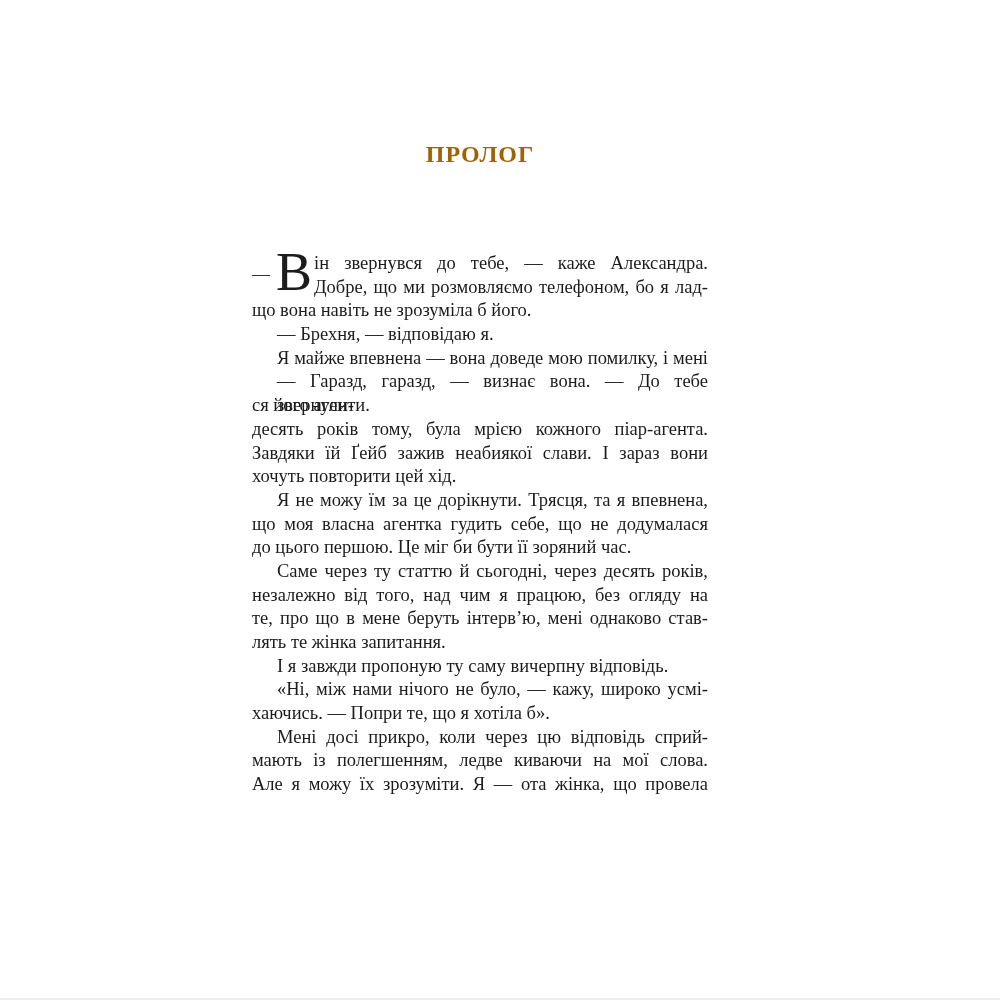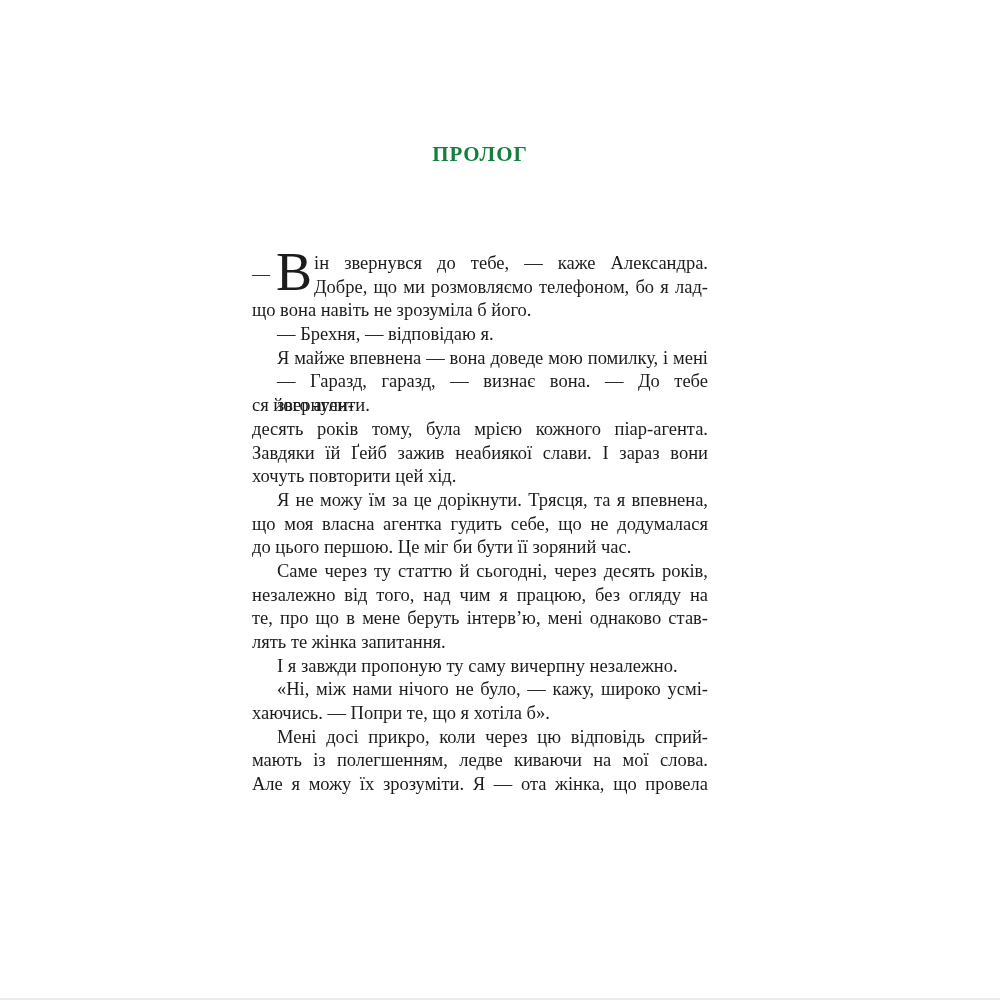--- a/index.html
+++ b/index.html
@@ -25,26 +25,26 @@
   }
   .column {
     position: absolute;
     left: 252px;
     top: 0;
     width: 456px;
   }
   .heading {
     margin: 0;
     padding-top: 143px;
-    font-size: 21px;
+    font-size: 24px;
     line-height: 23px;
     font-weight: bold;
     letter-spacing: 1px;
     text-align: center;
-    color: #15803d;
+    color: #a16207;
   }
   .body {
     margin-top: 86px;
     font-size: 18.5px;
     line-height: 23.7px;
   }
   .line {
     height: 23.7px;
     text-align: justify;
     text-align-last: justify;
@@ -100,21 +100,21 @@
         <div class="line"><span>десять років тому, була мрією кожного піар-агента.</span></div>
         <div class="line"><span>Завдяки їй Ґейб зажив неабиякої слави. І зараз вони</span></div>
         <div class="line last"><span>хочуть повторити цей хід.</span></div>
         <div class="line indent"><span>Я не можу їм за це дорікнути. Трясця, та я впевнена,</span></div>
         <div class="line"><span>що моя власна агентка гудить себе, що не додумалася</span></div>
         <div class="line last"><span>до цього першою. Це міг би бути її зоряний час.</span></div>
         <div class="line indent"><span>Саме через ту статтю й сьогодні, через десять років,</span></div>
         <div class="line"><span>незалежно від того, над чим я працюю, без огляду на</span></div>
         <div class="line"><span>те, про що в мене беруть інтерв’ю, мені однаково став-</span></div>
         <div class="line last"><span>лять те жінка запитання.</span></div>
-        <div class="line indent last"><span>І я завжди пропоную ту саму вичерпну незалежно.</span></div>
+        <div class="line indent last"><span>І я завжди пропоную ту саму вичерпну відповідь.</span></div>
         <div class="line indent"><span>«Ні, між нами нічого не було, — кажу, широко усмі-</span></div>
         <div class="line last"><span>хаючись. — Попри те, що я хотіла б».</span></div>
         <div class="line indent"><span>Мені досі прикро, коли через цю відповідь сприй-</span></div>
         <div class="line"><span>мають із полегшенням, ледве киваючи на мої слова.</span></div>
         <div class="line"><span>Але я можу їх зрозуміти. Я — ота жінка, що провела</span></div>
       </div>
   </div>
 </div>
 
 </body></html>

